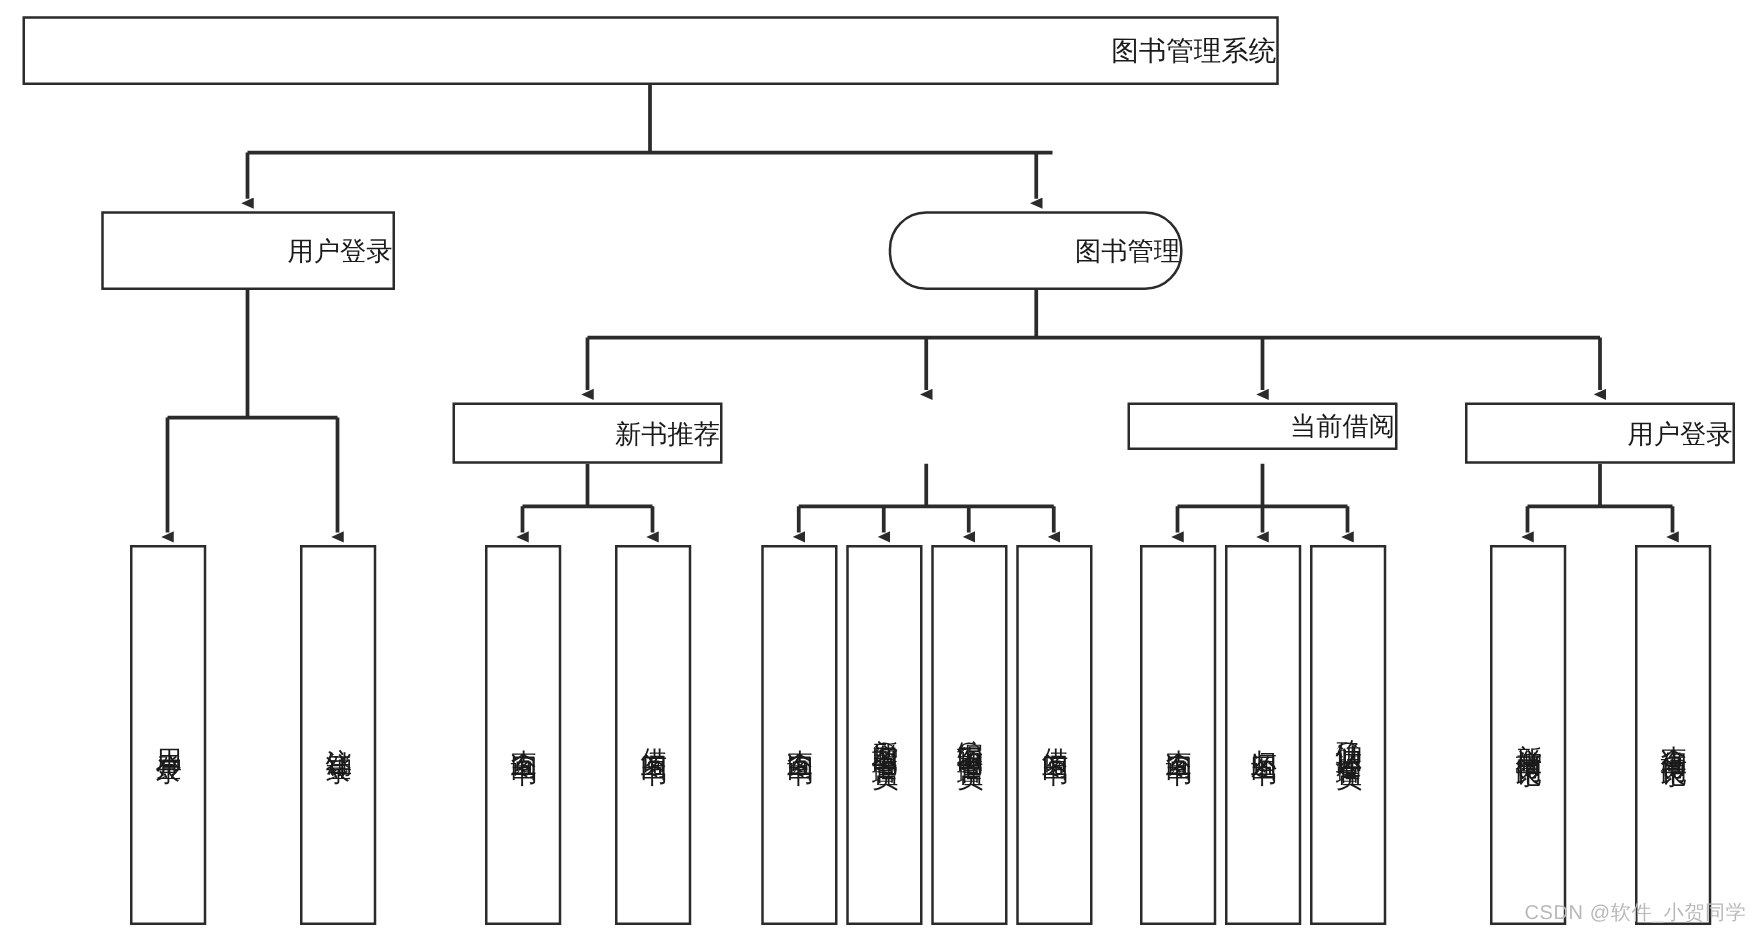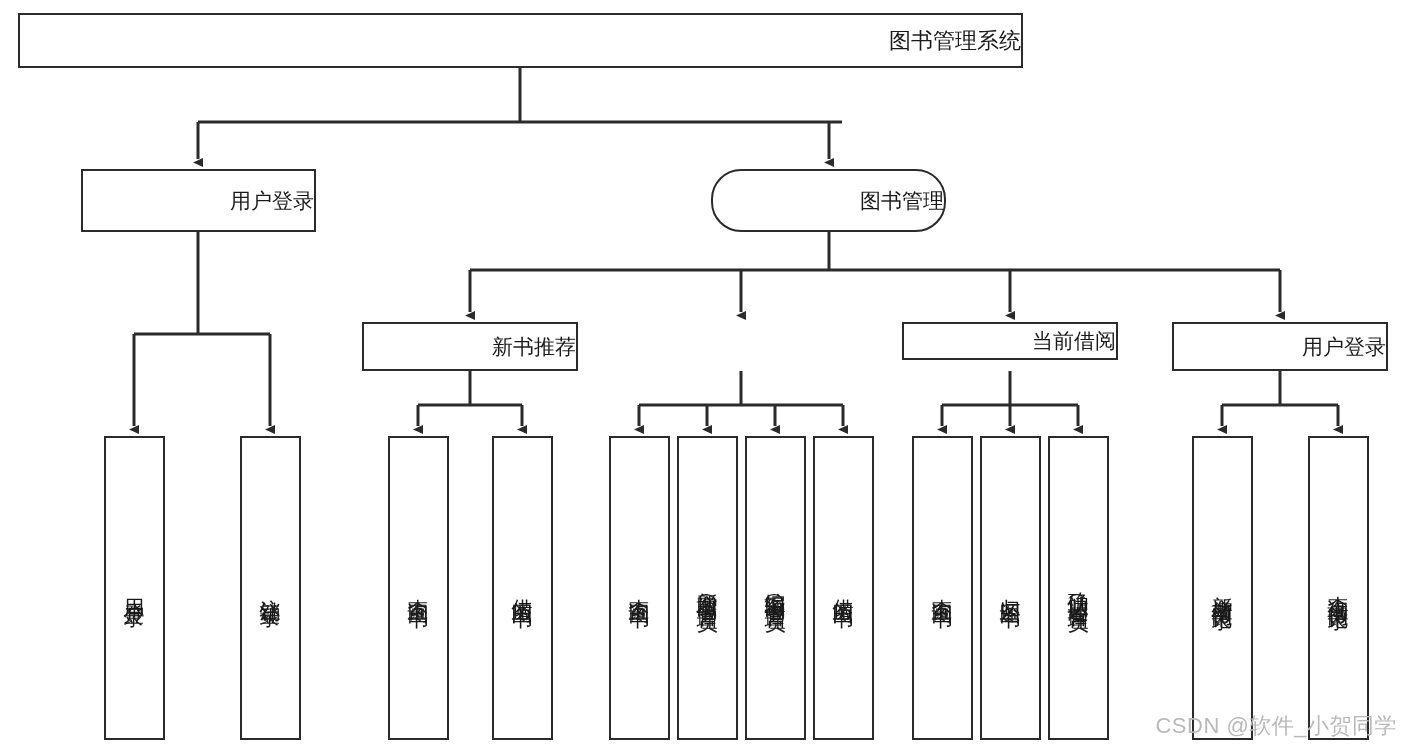--- a/index.html
+++ b/index.html
@@ -39,21 +39,21 @@
     text-orientation:upright;
     letter-spacing:3px;
     line-height:1;
     white-space:nowrap;
     display:block;
   }
   .watermark{
     position:absolute;
     right:8px;
     bottom:6px;
-    font-size:22px;
+    font-size:16px;
     color:#b9b9b9;
     white-space:nowrap;
     letter-spacing:0.5px;
   }
 </style>
 </head>
 <body>
 
 <div id="canvas">
 

